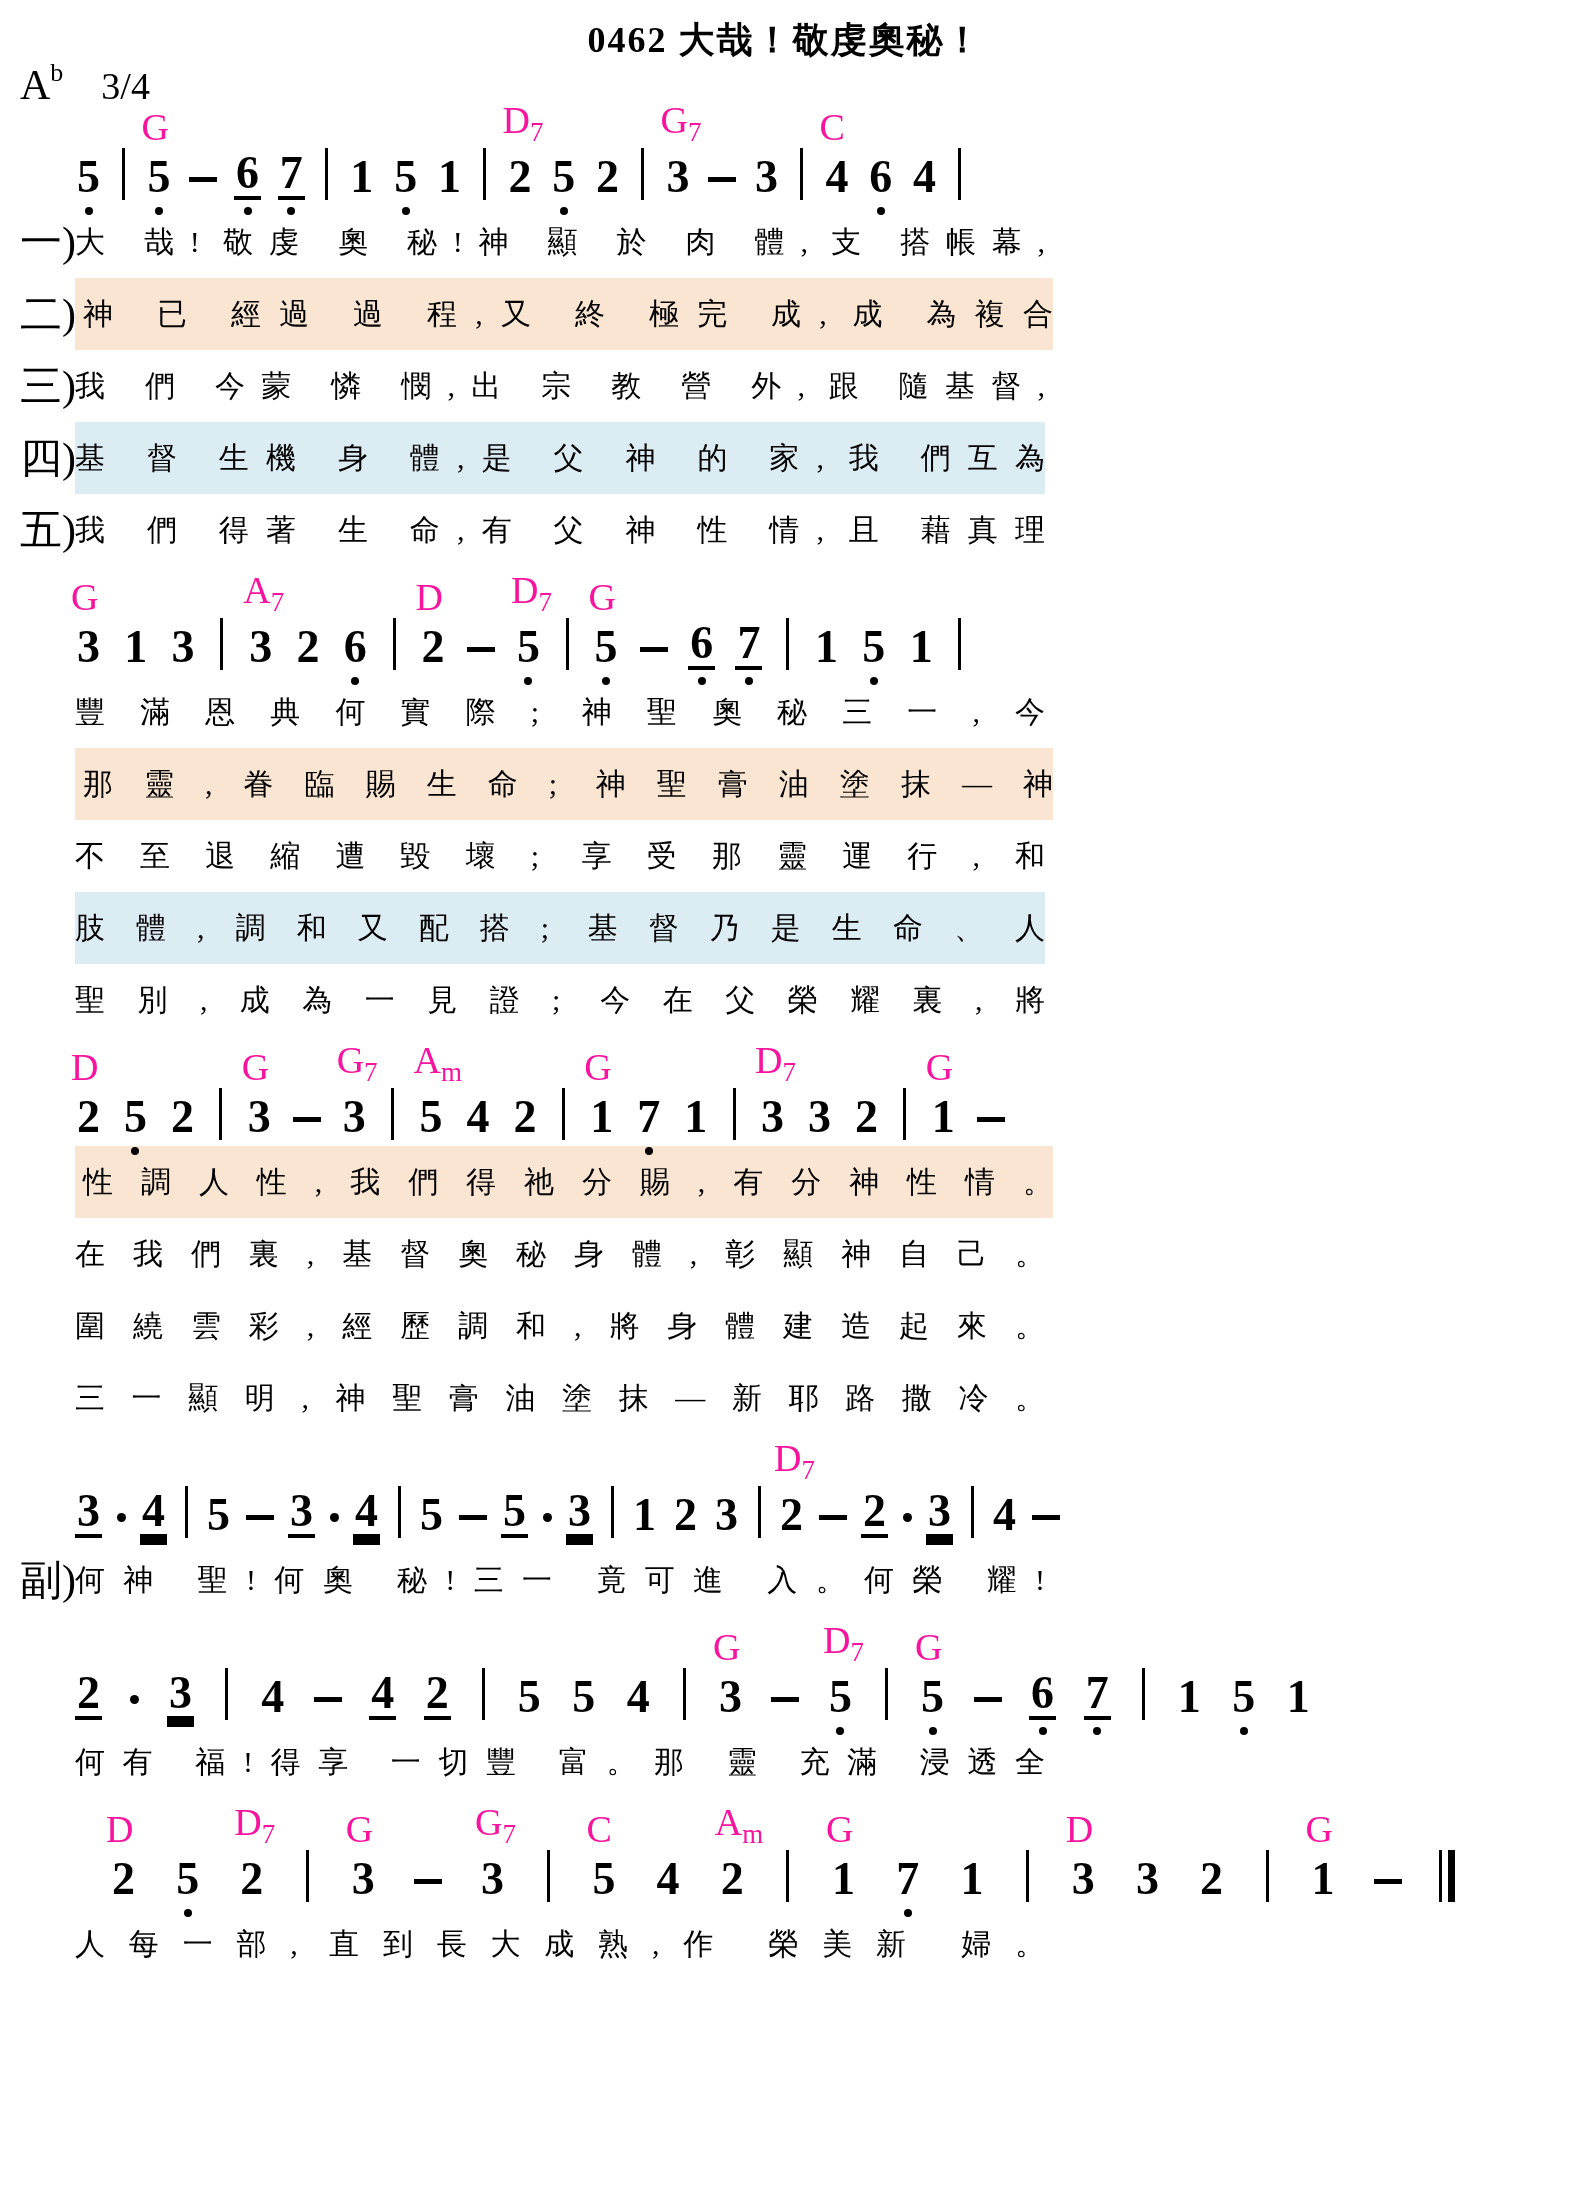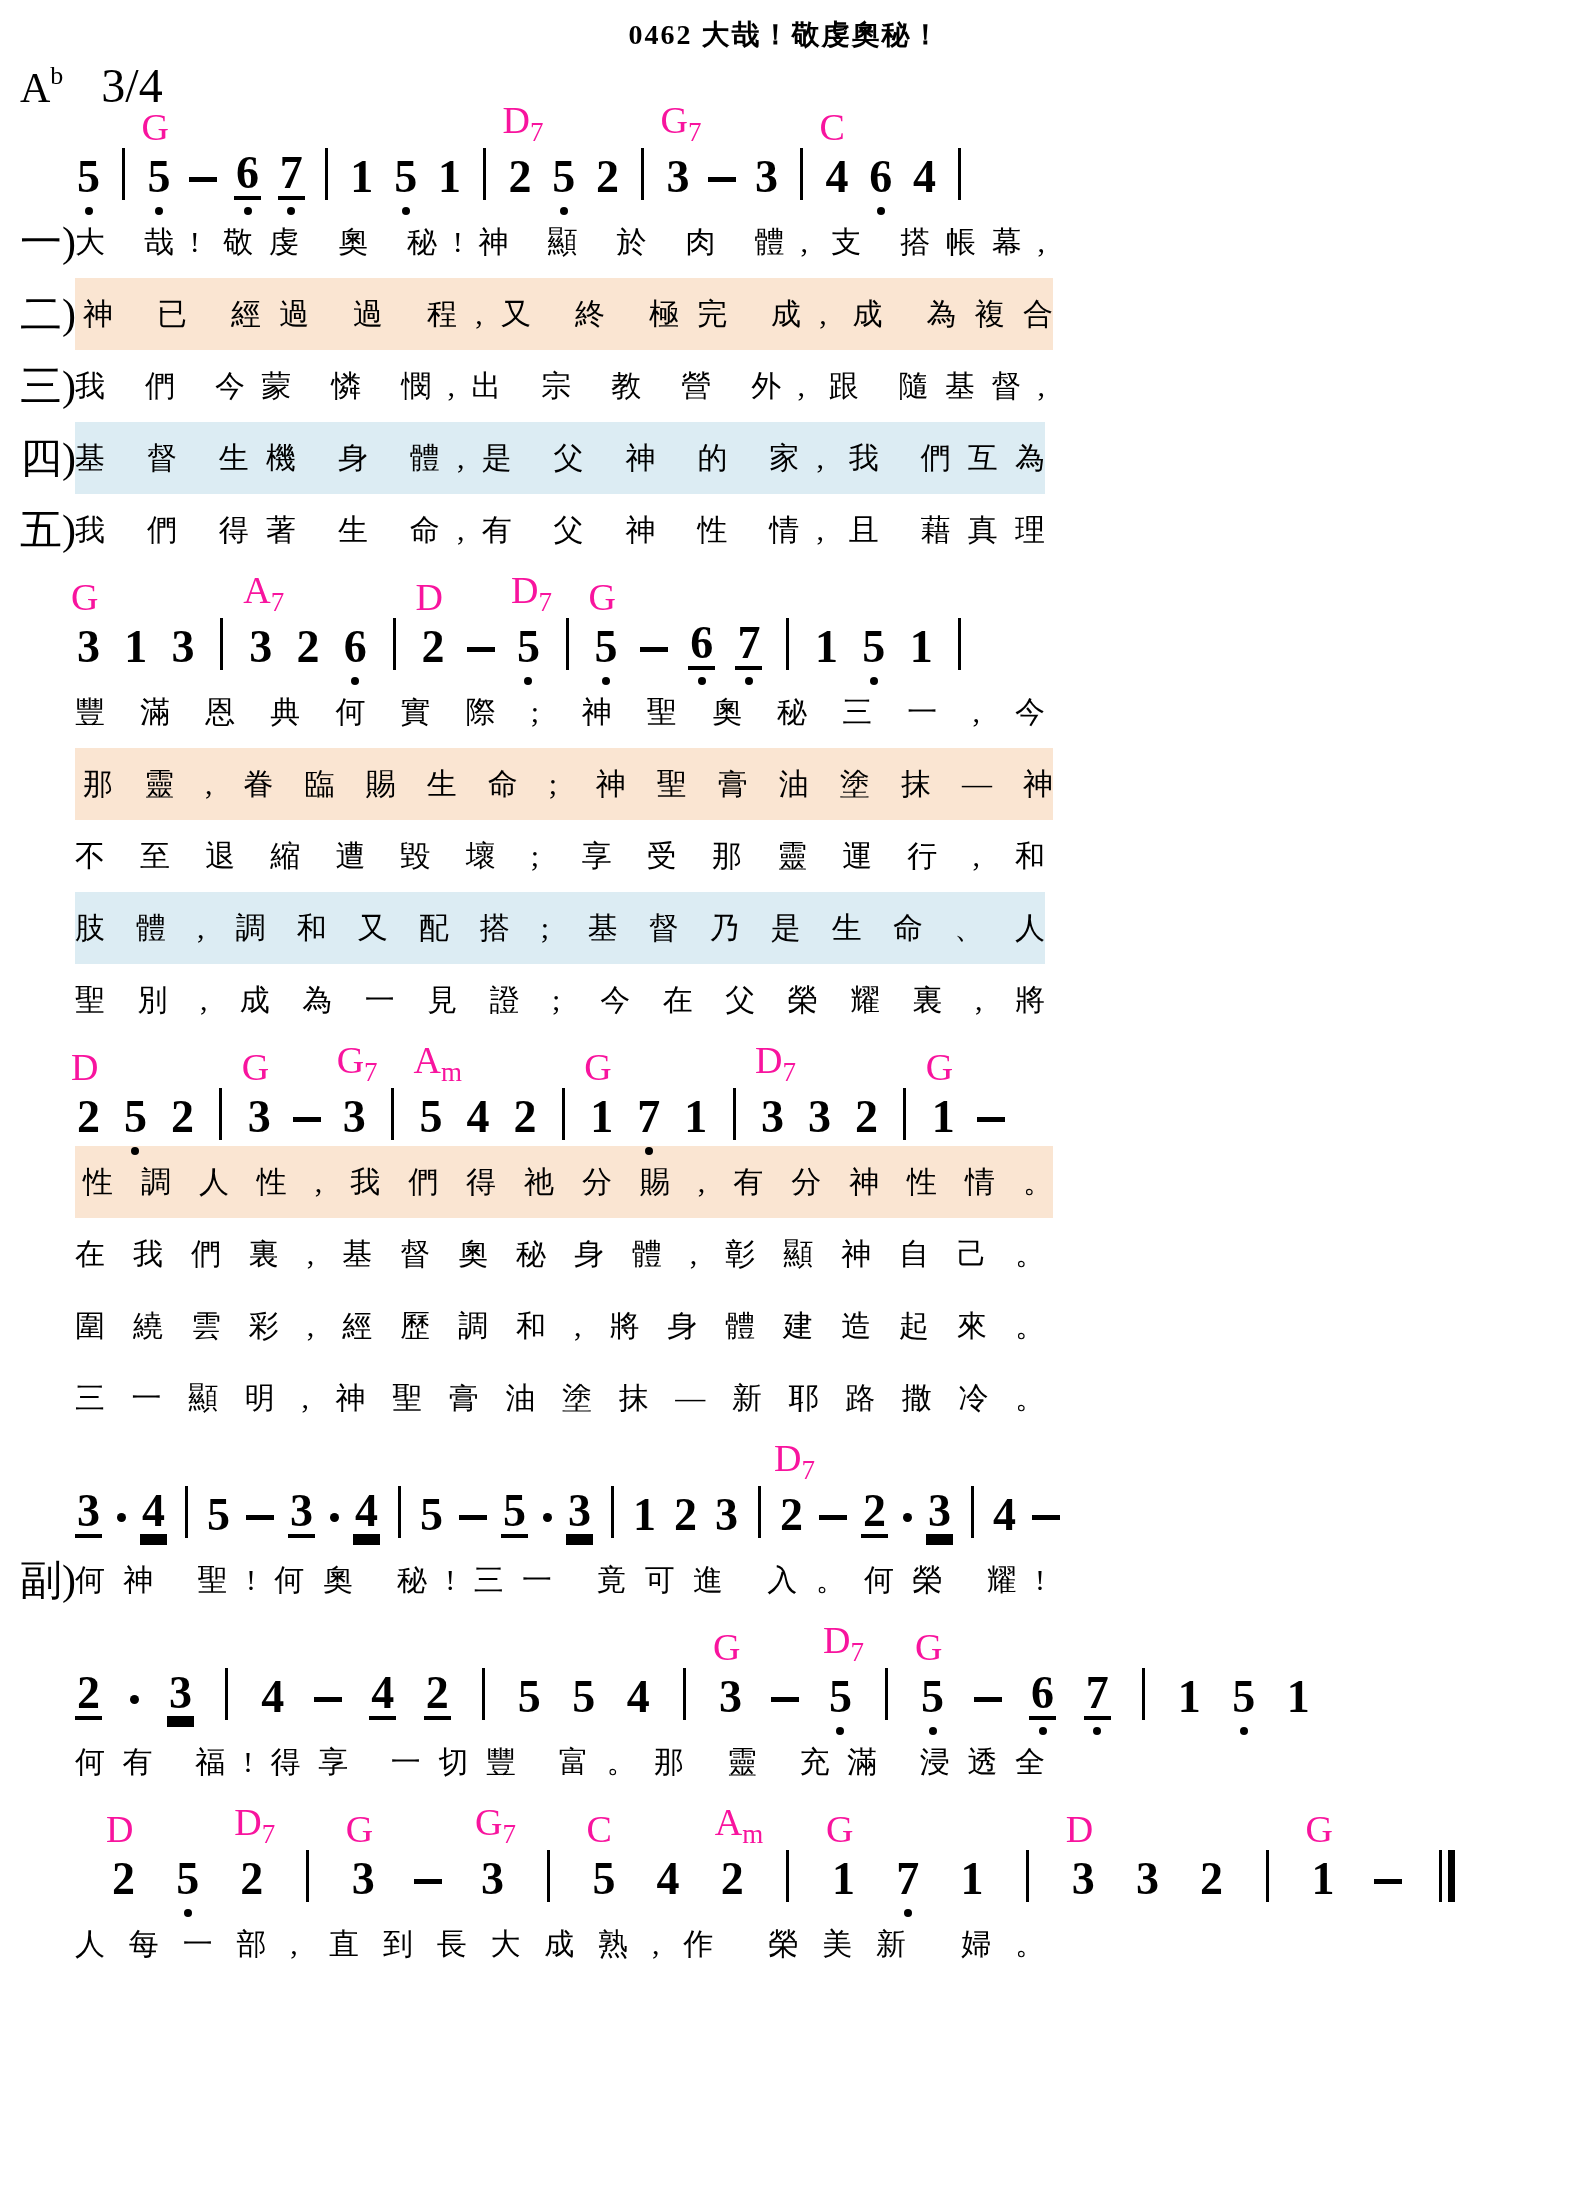--- a/index.html
+++ b/index.html
@@ -1,23 +1,23 @@
 <!DOCTYPE html>
 <html style="--chord: #f8149e; --peach: #fae5d2; --blue: #dcecf3;"><head>
 <meta charset="utf-8">
 <style>
   html,body{margin:0;padding:0;background:#fff;}
   .page{position:relative;width:1570px;height:2200px;background:#ffffff;overflow:hidden;
         font-family:"Liberation Serif",serif;color:#000;}
   .title{position:absolute;top:16px;left:0;right:0;text-align:center;
-         font-size:28px;font-weight:bold;letter-spacing:2px;}
+         font-size:36px;font-weight:bold;letter-spacing:2px;}
   .keyrow{position:absolute;top:58px;left:20px;font-size:40px;}
   .keyletter{font-size:42px;}
   .keyacc{font-size:26px;vertical-align:18px;}
-  .timesig{margin-left:38px;font-size:48px;}
+  .timesig{margin-left:38px;font-size:38px;}
 
   #systems{position:absolute;top:100px;left:20px;width:1545px;}
   .sys{box-sizing:border-box;}
 
   
   .sys.lyr{display:flex;height:72px;align-items:center;}
   .lab{flex:none;width:55px;font-size:42px;white-space:nowrap;}
   .ltx{display:inline-block;width:970px;font-size:30px;line-height:72px;
        text-align:justify;text-align-last:justify;white-space:normal;}
   .hl-peach{background:var(--peach);padding-left:8px;}

